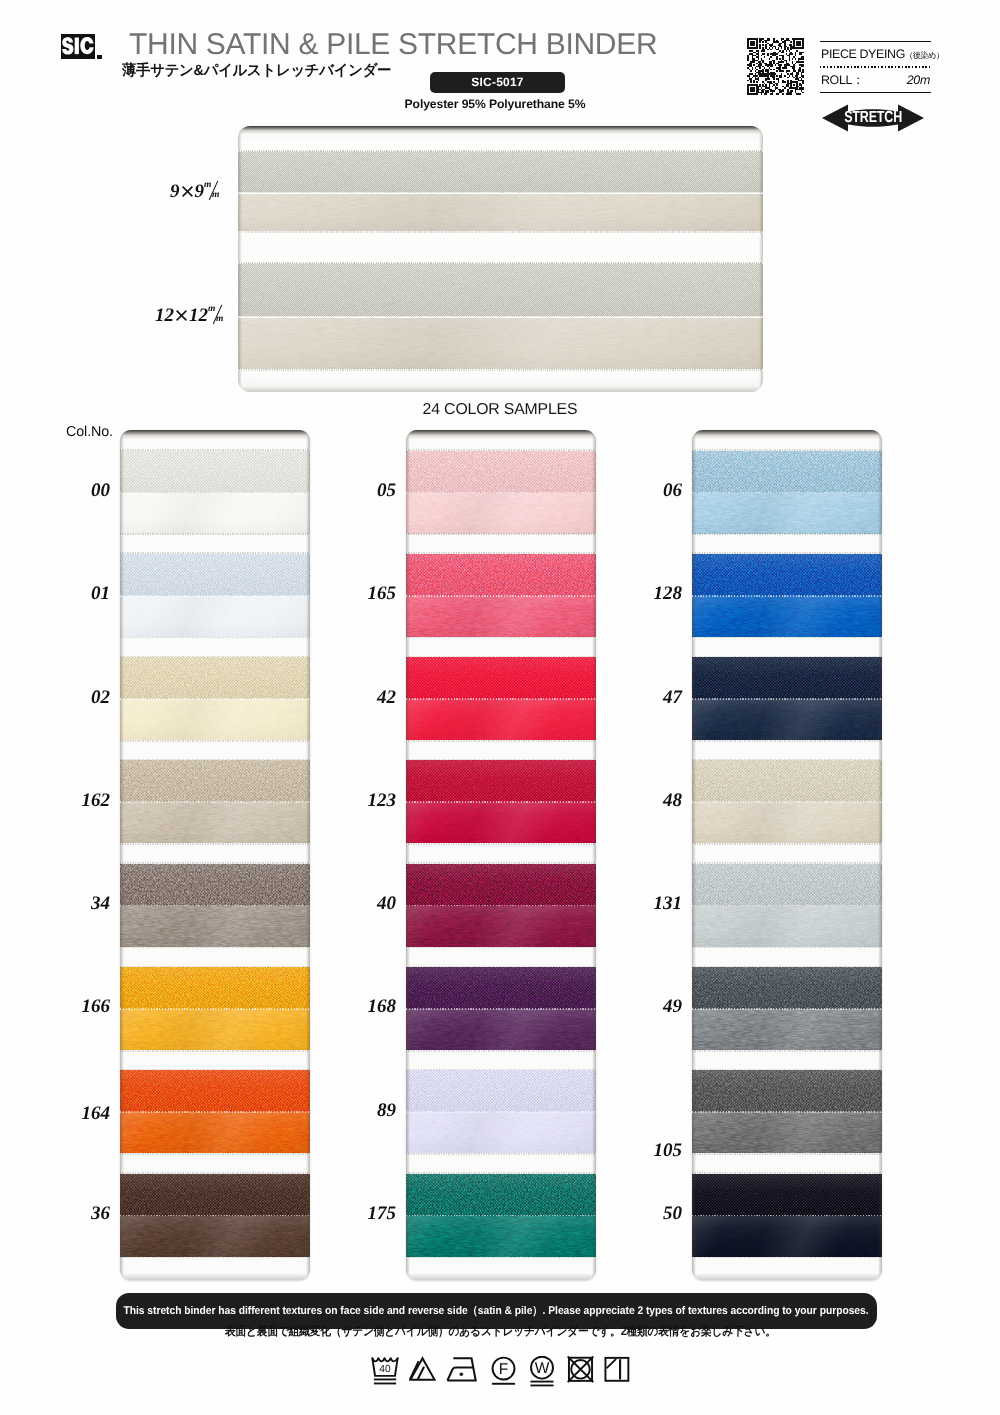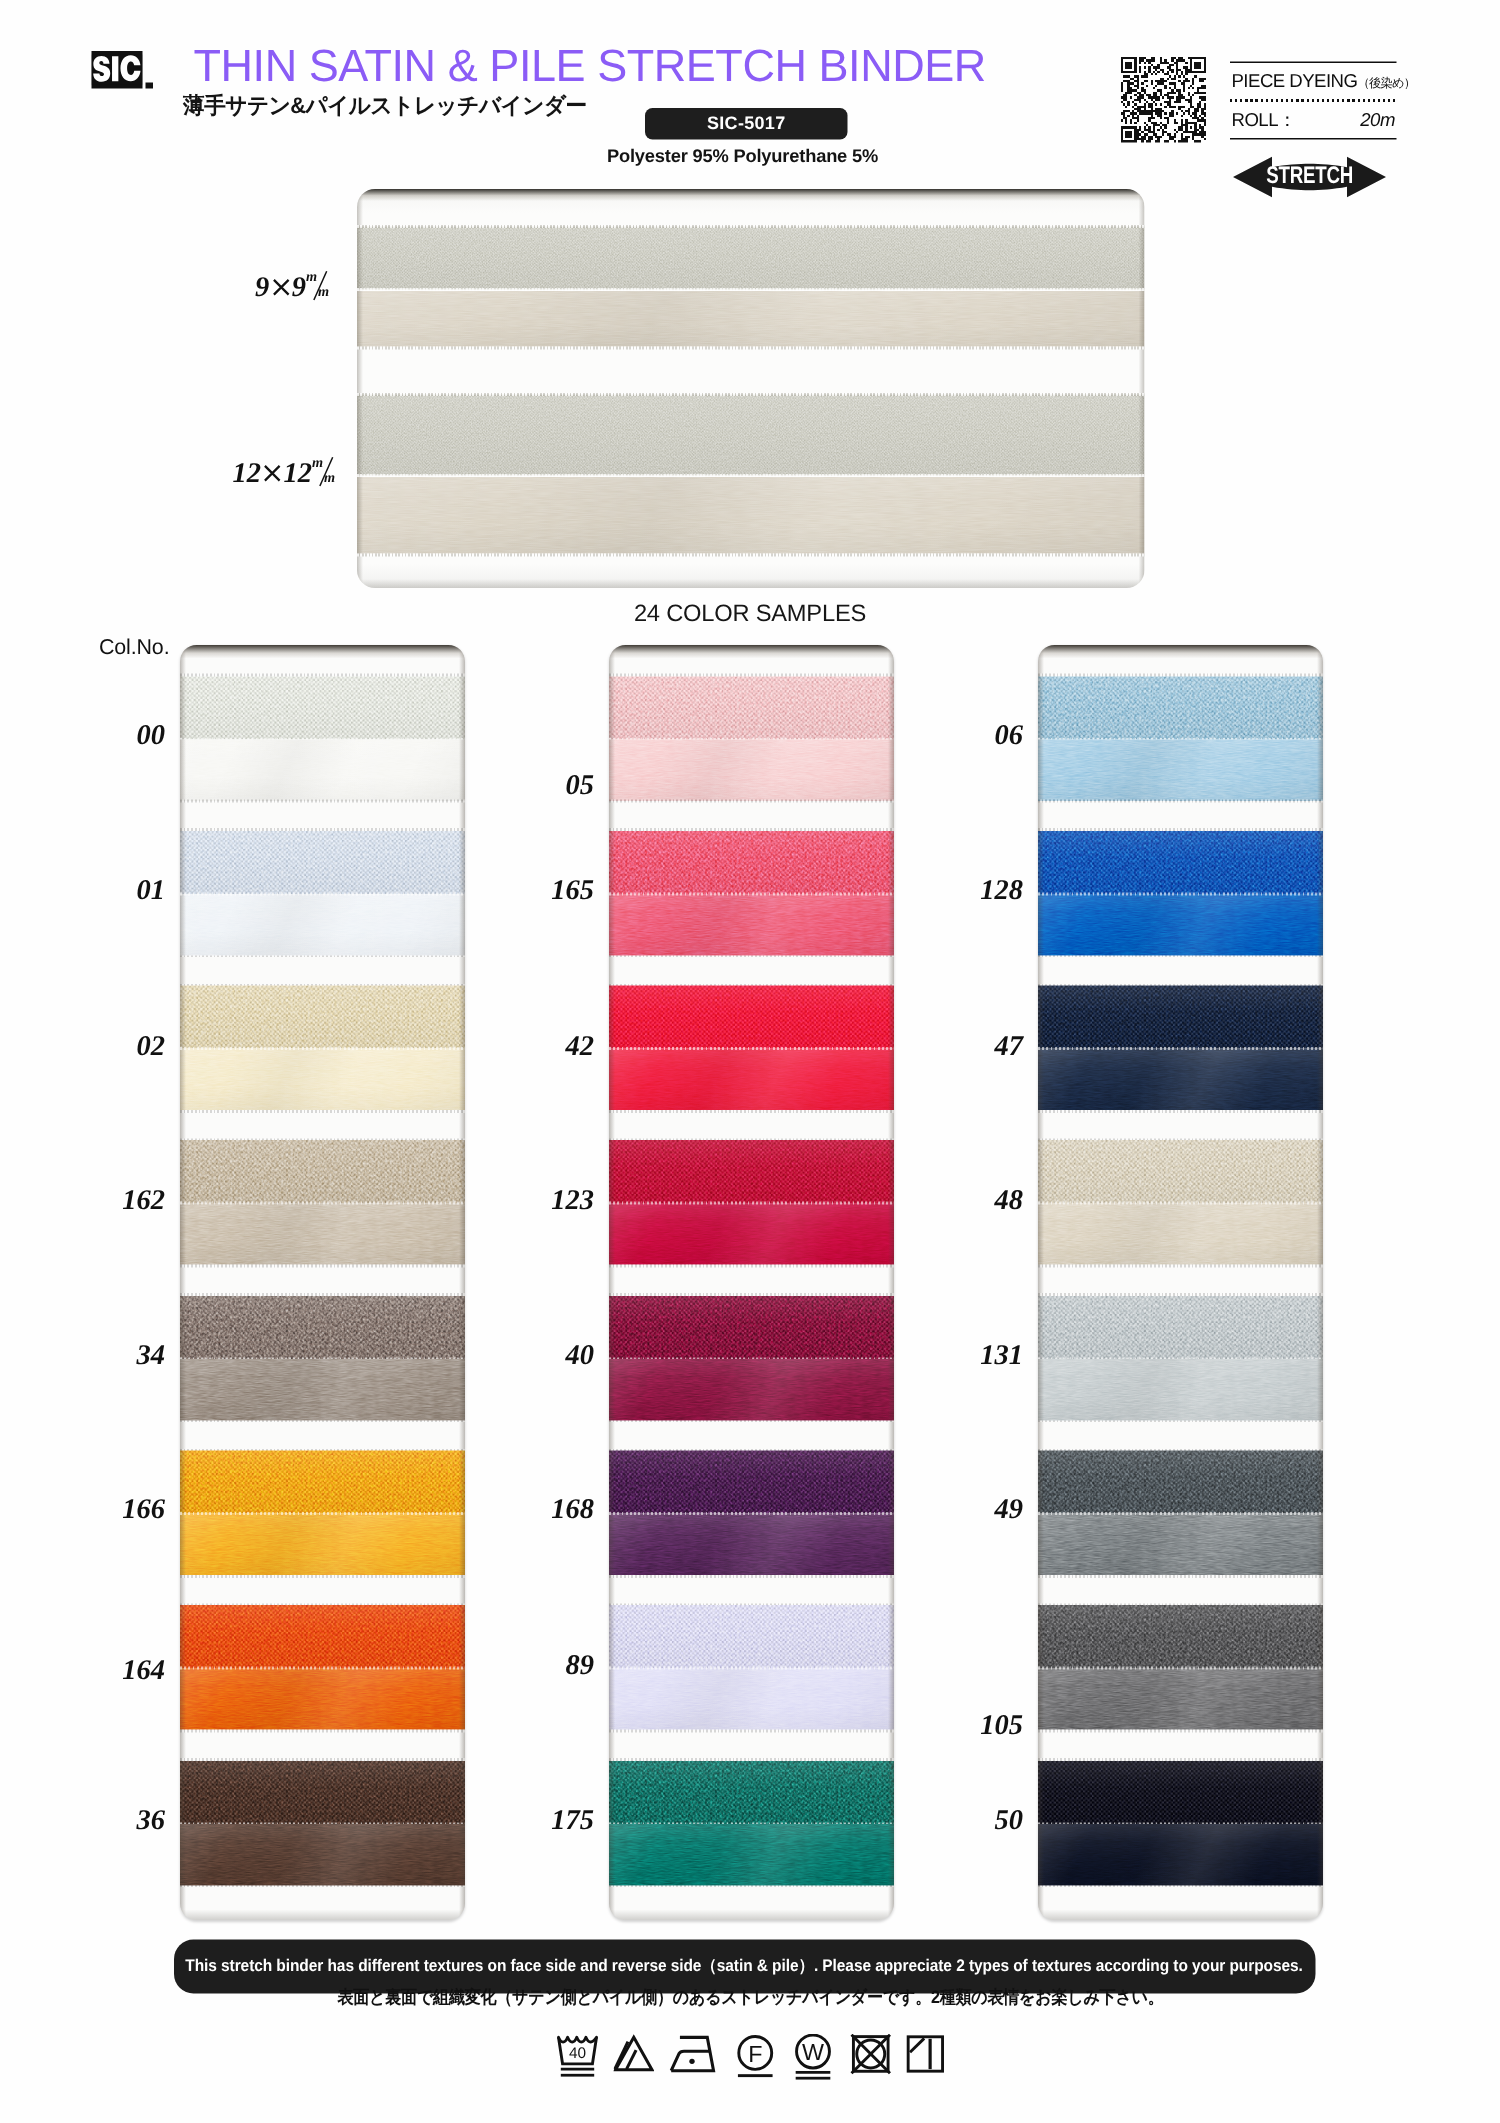--- a/index.html
+++ b/index.html
@@ -7,21 +7,21 @@
   body{width:1000px;height:1415px;background:#fefefe;-webkit-font-smoothing:antialiased;text-rendering:geometricPrecision;
        font-family:"Liberation Sans",sans-serif;overflow:hidden;position:relative;}
   .page{position:absolute;left:0;top:0;width:1000px;height:1415px;}
 
   
   .logo{position:absolute;left:61px;top:34px;width:34px;height:25px;background:#111;
         overflow:hidden;}
   .logo-dot{position:absolute;left:97px;top:55px;width:5px;height:3.5px;background:#111;}
 
   .title{position:absolute;left:129px;top:30px;font-size:30px;font-weight:normal;
-         letter-spacing:-0.3px;color:#8b5cf6;white-space:nowrap;line-height:1;}
+         letter-spacing:-0.3px;color:#737373;white-space:nowrap;line-height:1;}
   .title-jp{position:absolute;left:122px;top:62px;font-size:15px;font-weight:bold;
             color:#141414;white-space:nowrap;letter-spacing:-0.3px;line-height:1.2;
             transform-origin:left top;}
   .title-jp > span{display:inline-block;transform:scaleX(0.96);transform-origin:left center;}
   .code-badge{position:absolute;left:430px;top:72px;width:135px;height:21px;background:#1e1e1e;
          border-radius:5px;display:flex;align-items:center;justify-content:center;}
   .code-badge span{color:#fff;font-size:12px;font-weight:bold;letter-spacing:0.2px;line-height:1;
          position:relative;top:-0.5px;}
   .composition{position:absolute;left:300px;top:97px;width:390px;text-align:center;
                font-size:12.2px;font-weight:bold;color:#141414;letter-spacing:-0.12px;}
@@ -712,21 +712,21 @@
   <div class="redge"></div>
 </div>
 <div class="colnum" style="left:50px;top:481px;width:60px;">00</div>
 <div class="colnum" style="left:50px;top:584px;width:60px;">01</div>
 <div class="colnum" style="left:50px;top:688px;width:60px;">02</div>
 <div class="colnum" style="left:50px;top:791px;width:60px;">162</div>
 <div class="colnum" style="left:50px;top:894px;width:60px;">34</div>
 <div class="colnum" style="left:50px;top:997px;width:60px;">166</div>
 <div class="colnum" style="left:50px;top:1104px;width:60px;">164</div>
 <div class="colnum" style="left:50px;top:1204px;width:60px;">36</div>
-<div class="colnum" style="left:336px;top:481px;width:60px;margin-top:33px;">05</div>
+<div class="colnum" style="left:336px;top:481px;width:60px;">05</div>
 <div class="colnum" style="left:336px;top:584px;width:60px;">165</div>
 <div class="colnum" style="left:336px;top:688px;width:60px;">42</div>
 <div class="colnum" style="left:336px;top:791px;width:60px;">123</div>
 <div class="colnum" style="left:336px;top:894px;width:60px;">40</div>
 <div class="colnum" style="left:336px;top:997px;width:60px;">168</div>
 <div class="colnum" style="left:336px;top:1101px;width:60px;">89</div>
 <div class="colnum" style="left:336px;top:1204px;width:60px;">175</div>
 <div class="colnum" style="left:622px;top:481px;width:60px;">06</div>
 <div class="colnum" style="left:622px;top:584px;width:60px;">128</div>
 <div class="colnum" style="left:622px;top:688px;width:60px;">47</div>

